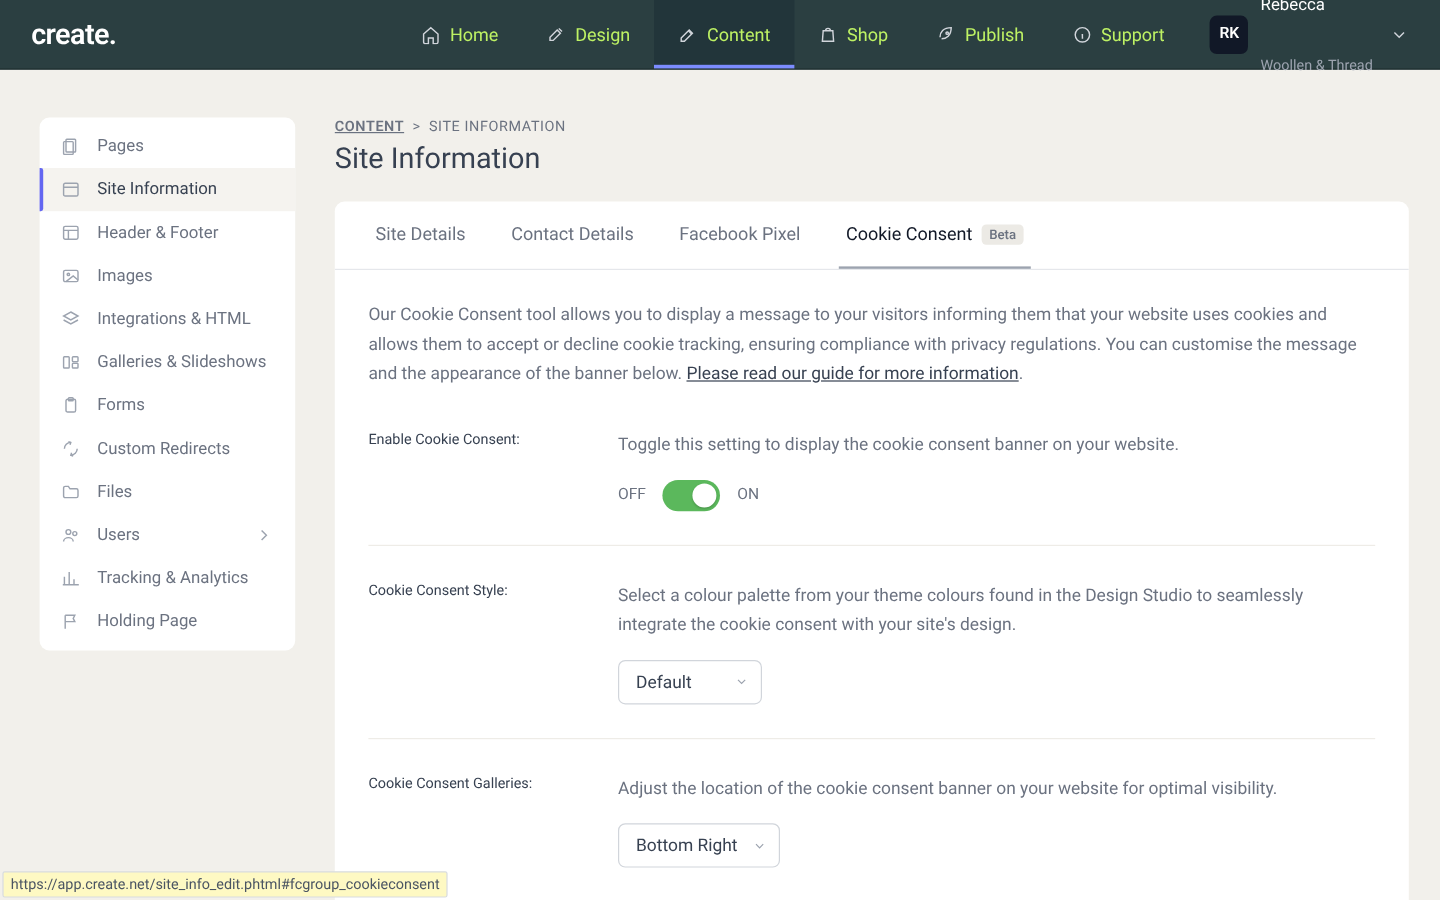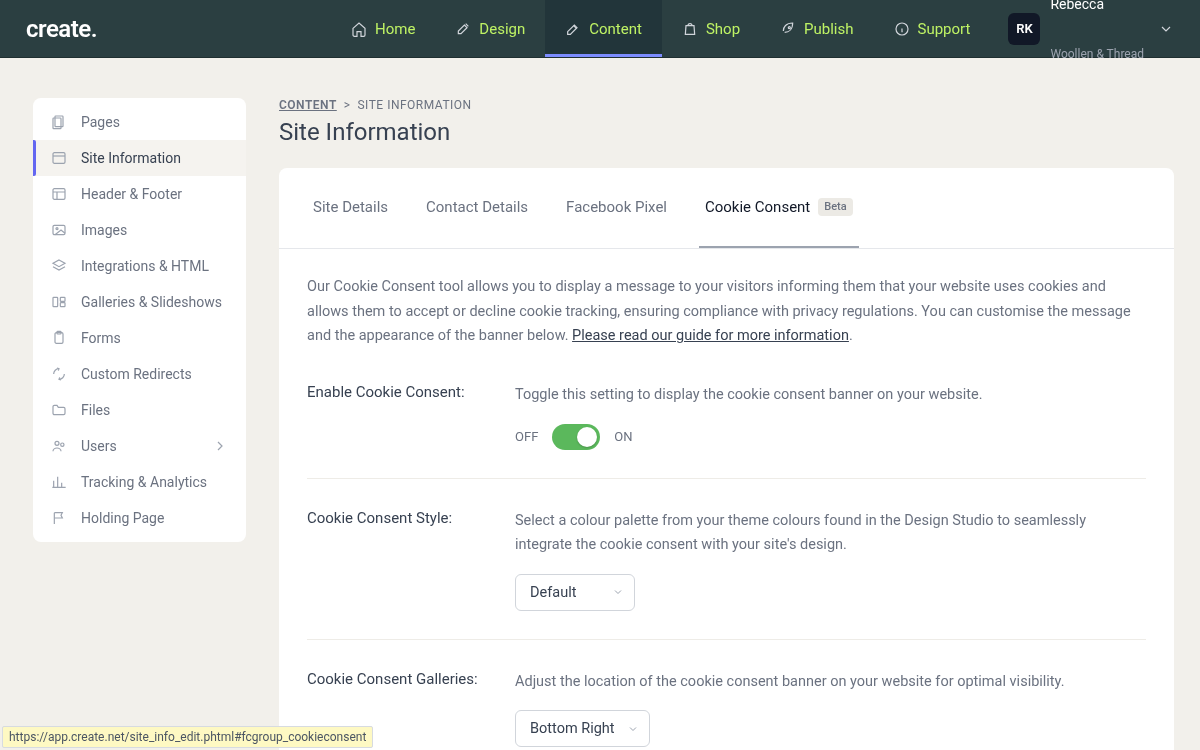--- a/index.html
+++ b/index.html
@@ -113,39 +113,39 @@
     border-radius:8px;
     overflow:hidden;
   }
   .tabs {
     display:flex;
     border-bottom:1px solid #e5e7eb;
     padding: 0 28px;
     gap: 26px;
   }
   .tab {
-    padding: 30px 6px;
+    padding: 18px 6px;
     color:#6b7280;
     cursor:pointer;
     font-size:15px;
     border-bottom:2px solid transparent;
-    display:flex;gap:8px;
+    display:flex;align-items:center;gap:8px;
   }
   .tab.active { color:#111827; border-bottom-color:#9ca3af;}
   .badge {
     background:#eceae5;color:#6b7280;font-size:11px;padding:2px 6px;border-radius:4px;font-weight:500;
   }
 
   .card-body { padding: 26px 28px; }
   .intro { color:#6b7280; line-height:1.7; font-size:14.5px; margin-bottom:26px;}
   .intro a { color:#374151; }
 
   .form-row { display:flex; padding: 8px 0 28px 0; border-bottom:1px solid #eeece7; margin-bottom:22px;}
   .form-row:last-of-type{border-bottom:none;margin-bottom:0;}
-  .form-label { width:208px; flex-shrink:0; color:#374151; font-size:15px;}
+  .form-label { width:208px; flex-shrink:0; color:#374151; font-size:12px;}
   .form-field { flex:1; }
   .field-desc { color:#6b7280; font-size:14.5px; margin-bottom:16px; line-height:1.7;}
 
   .toggle-wrap { display:flex; align-items:center; gap:14px;}
   .toggle-label { color:#6b7280; font-size:13px;}
   .toggle {
     width:48px;height:26px;border-radius:999px;background:#5bb85c;position:relative;cursor:pointer;
   }
   .toggle-knob{
     position:absolute;width:20px;height:20px;border-radius:50%;background:#fff;top:3px;right:3px;

